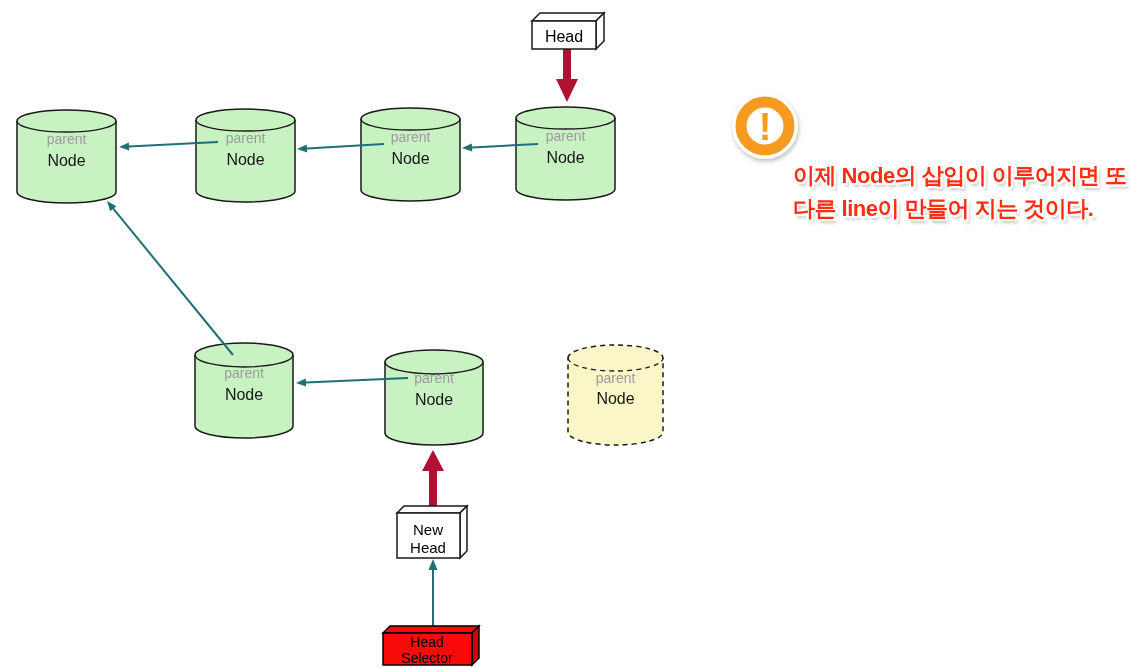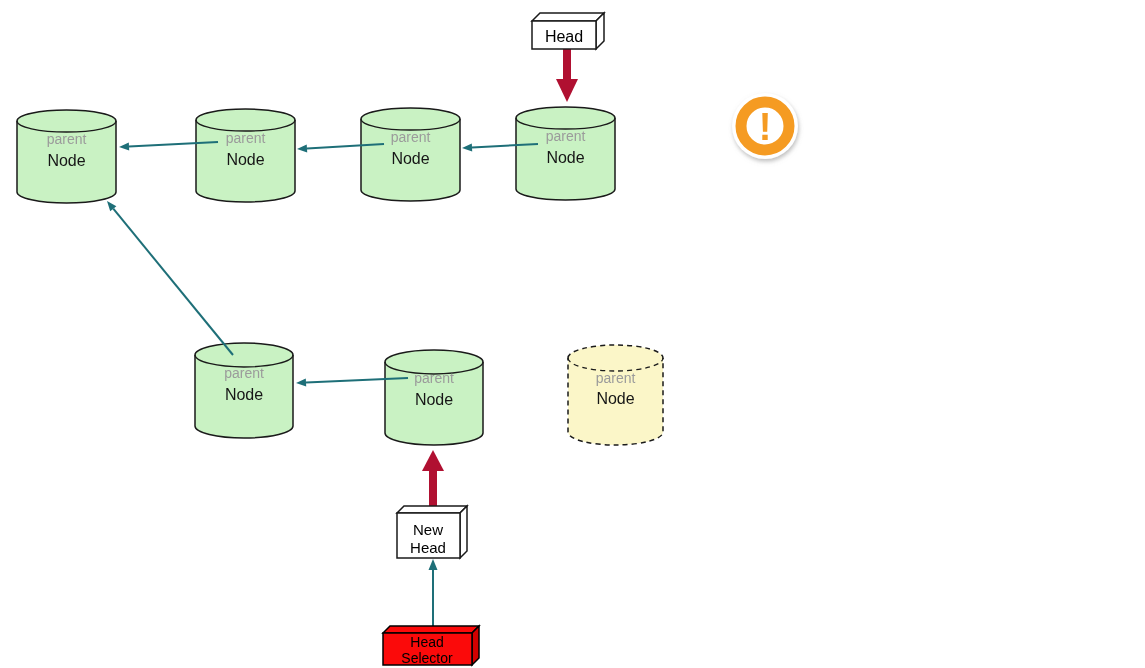--- a/index.html
+++ b/index.html
@@ -153,14 +153,16 @@
   </g>
 
   <g>
     <circle class="warn-bg" cx="765" cy="126" r="33" filter="url(#softshadow)"></circle>
     <circle class="warn-ring" cx="765" cy="126" r="24"></circle>
     <text class="warn-glyph" x="765" y="140">!</text>
   </g>
 </svg>
 
   <div class="annotation">
+    <div>이제 Node의 삽입이 이루어지면 또</div>
+    <div>다른 line이 만들어 지는 것이다.</div>
   </div>
 </div>
 
 </body></html>

